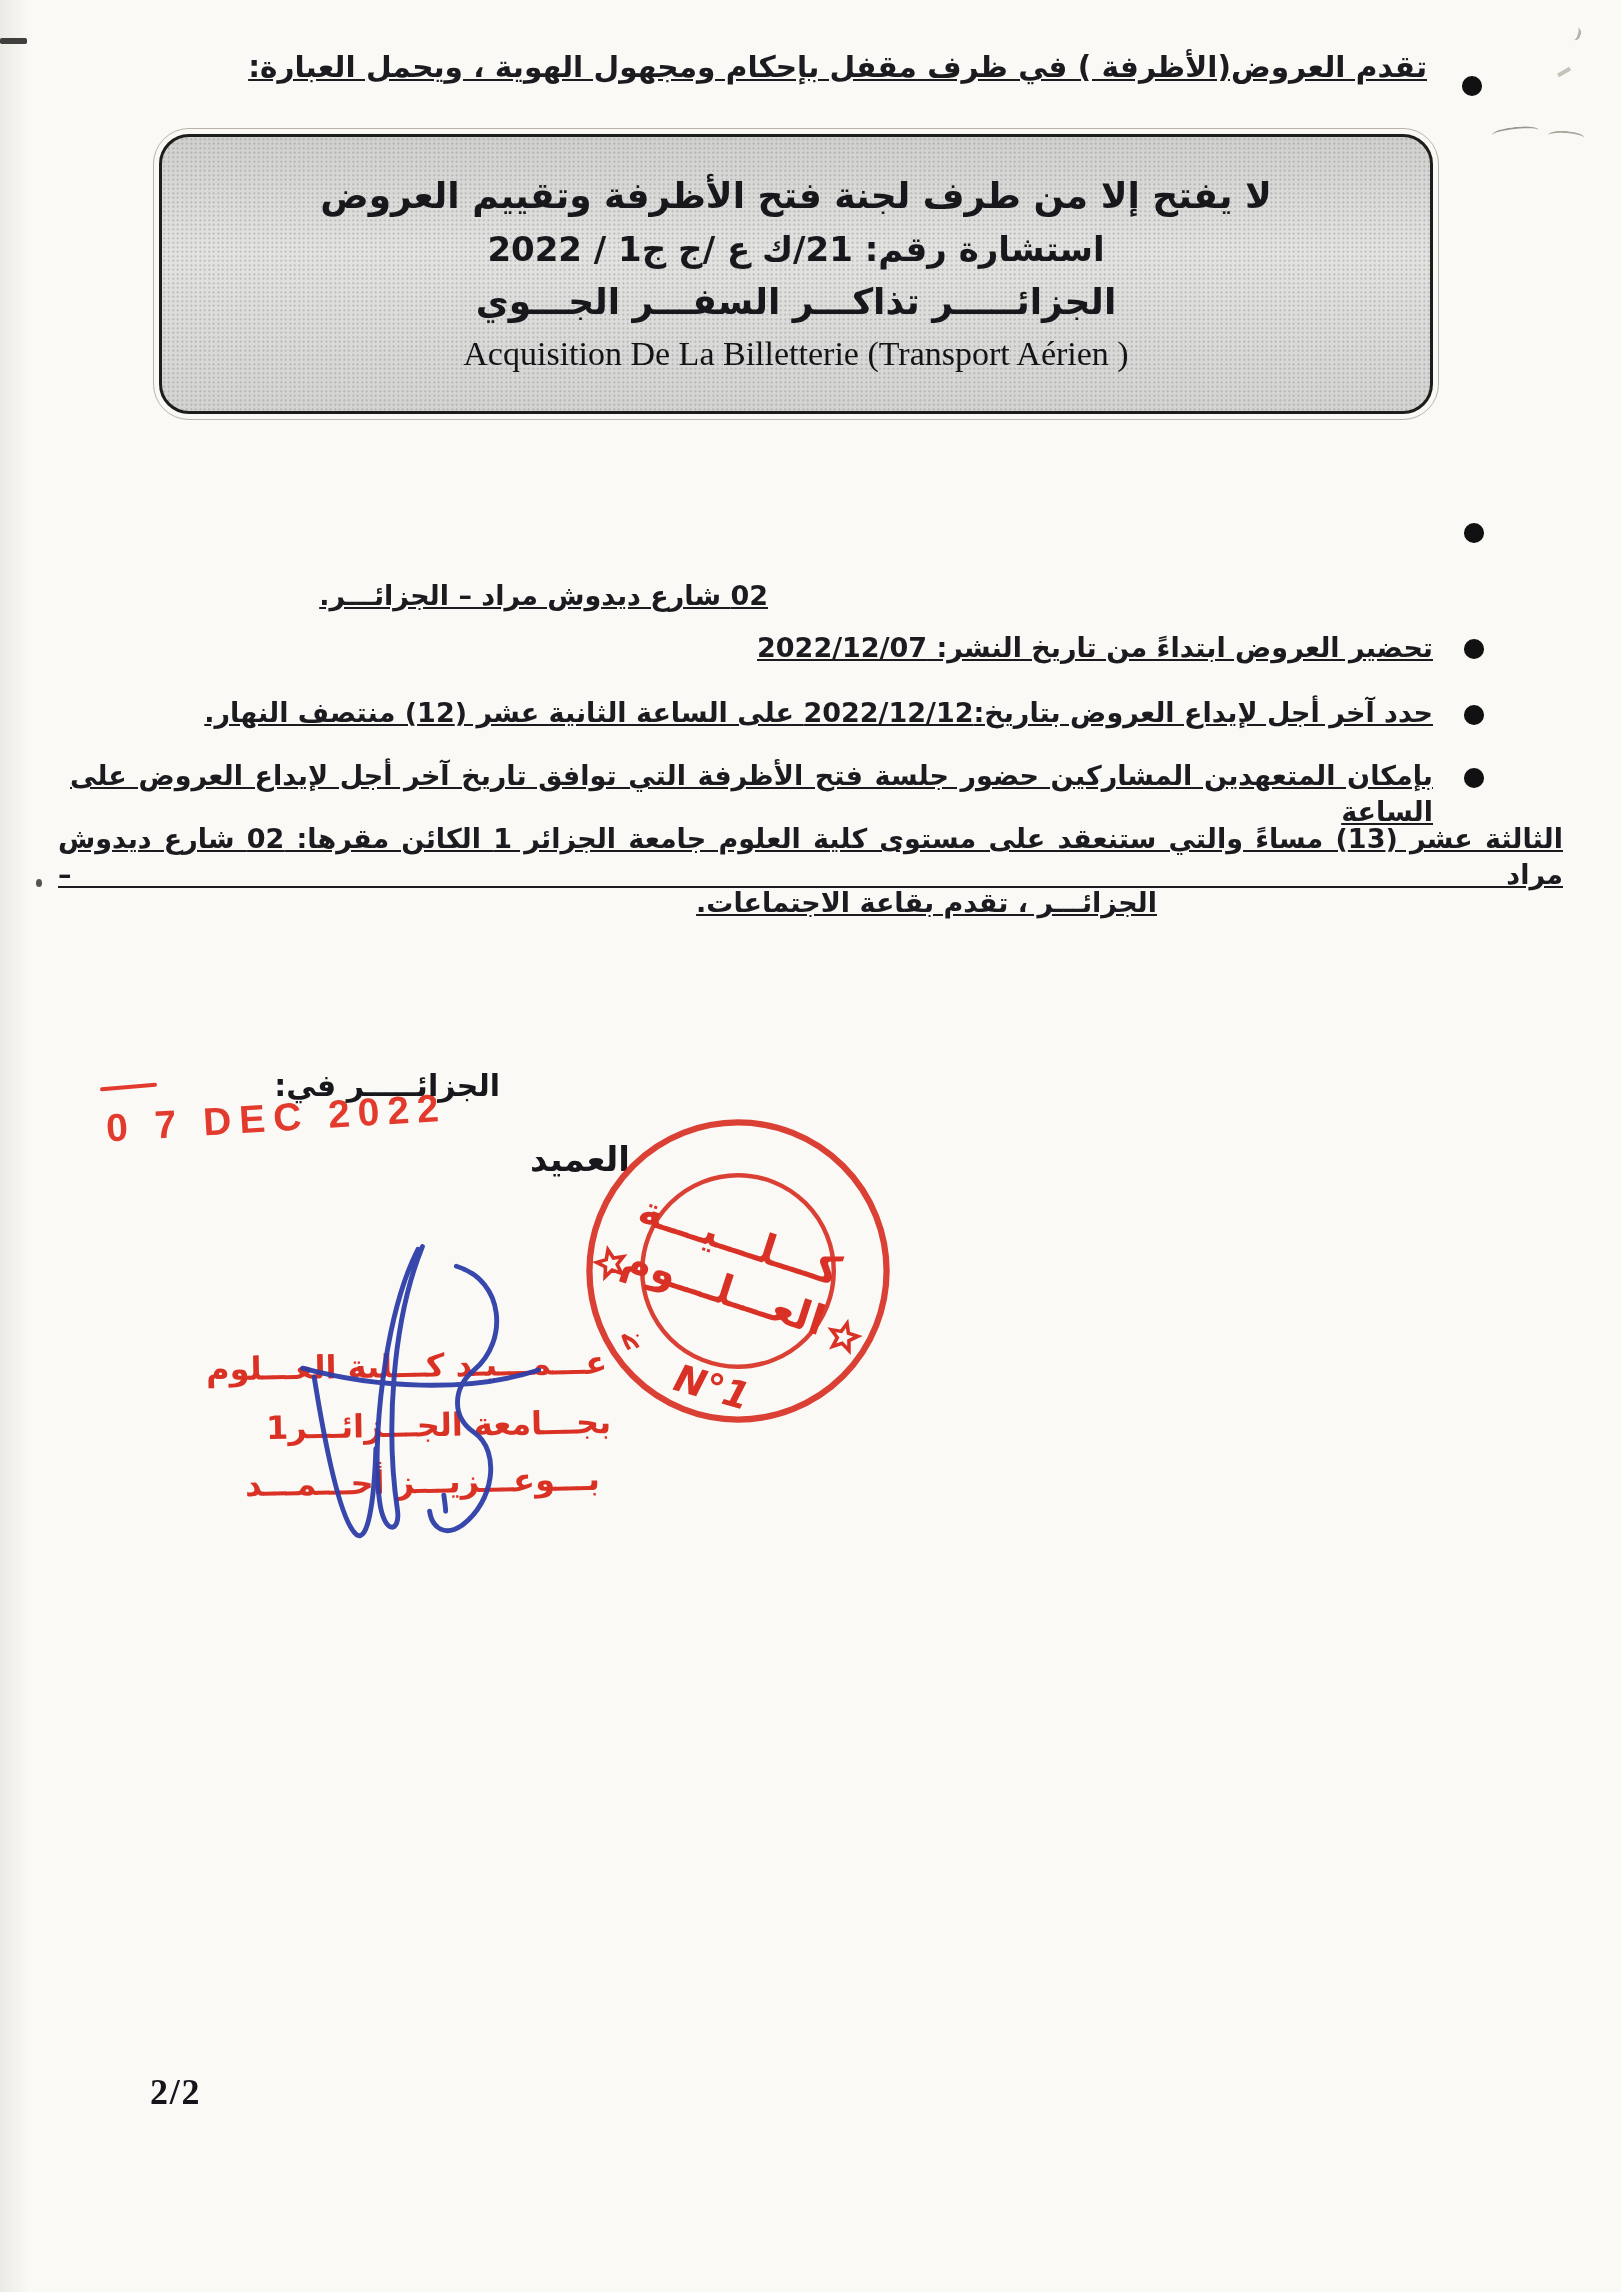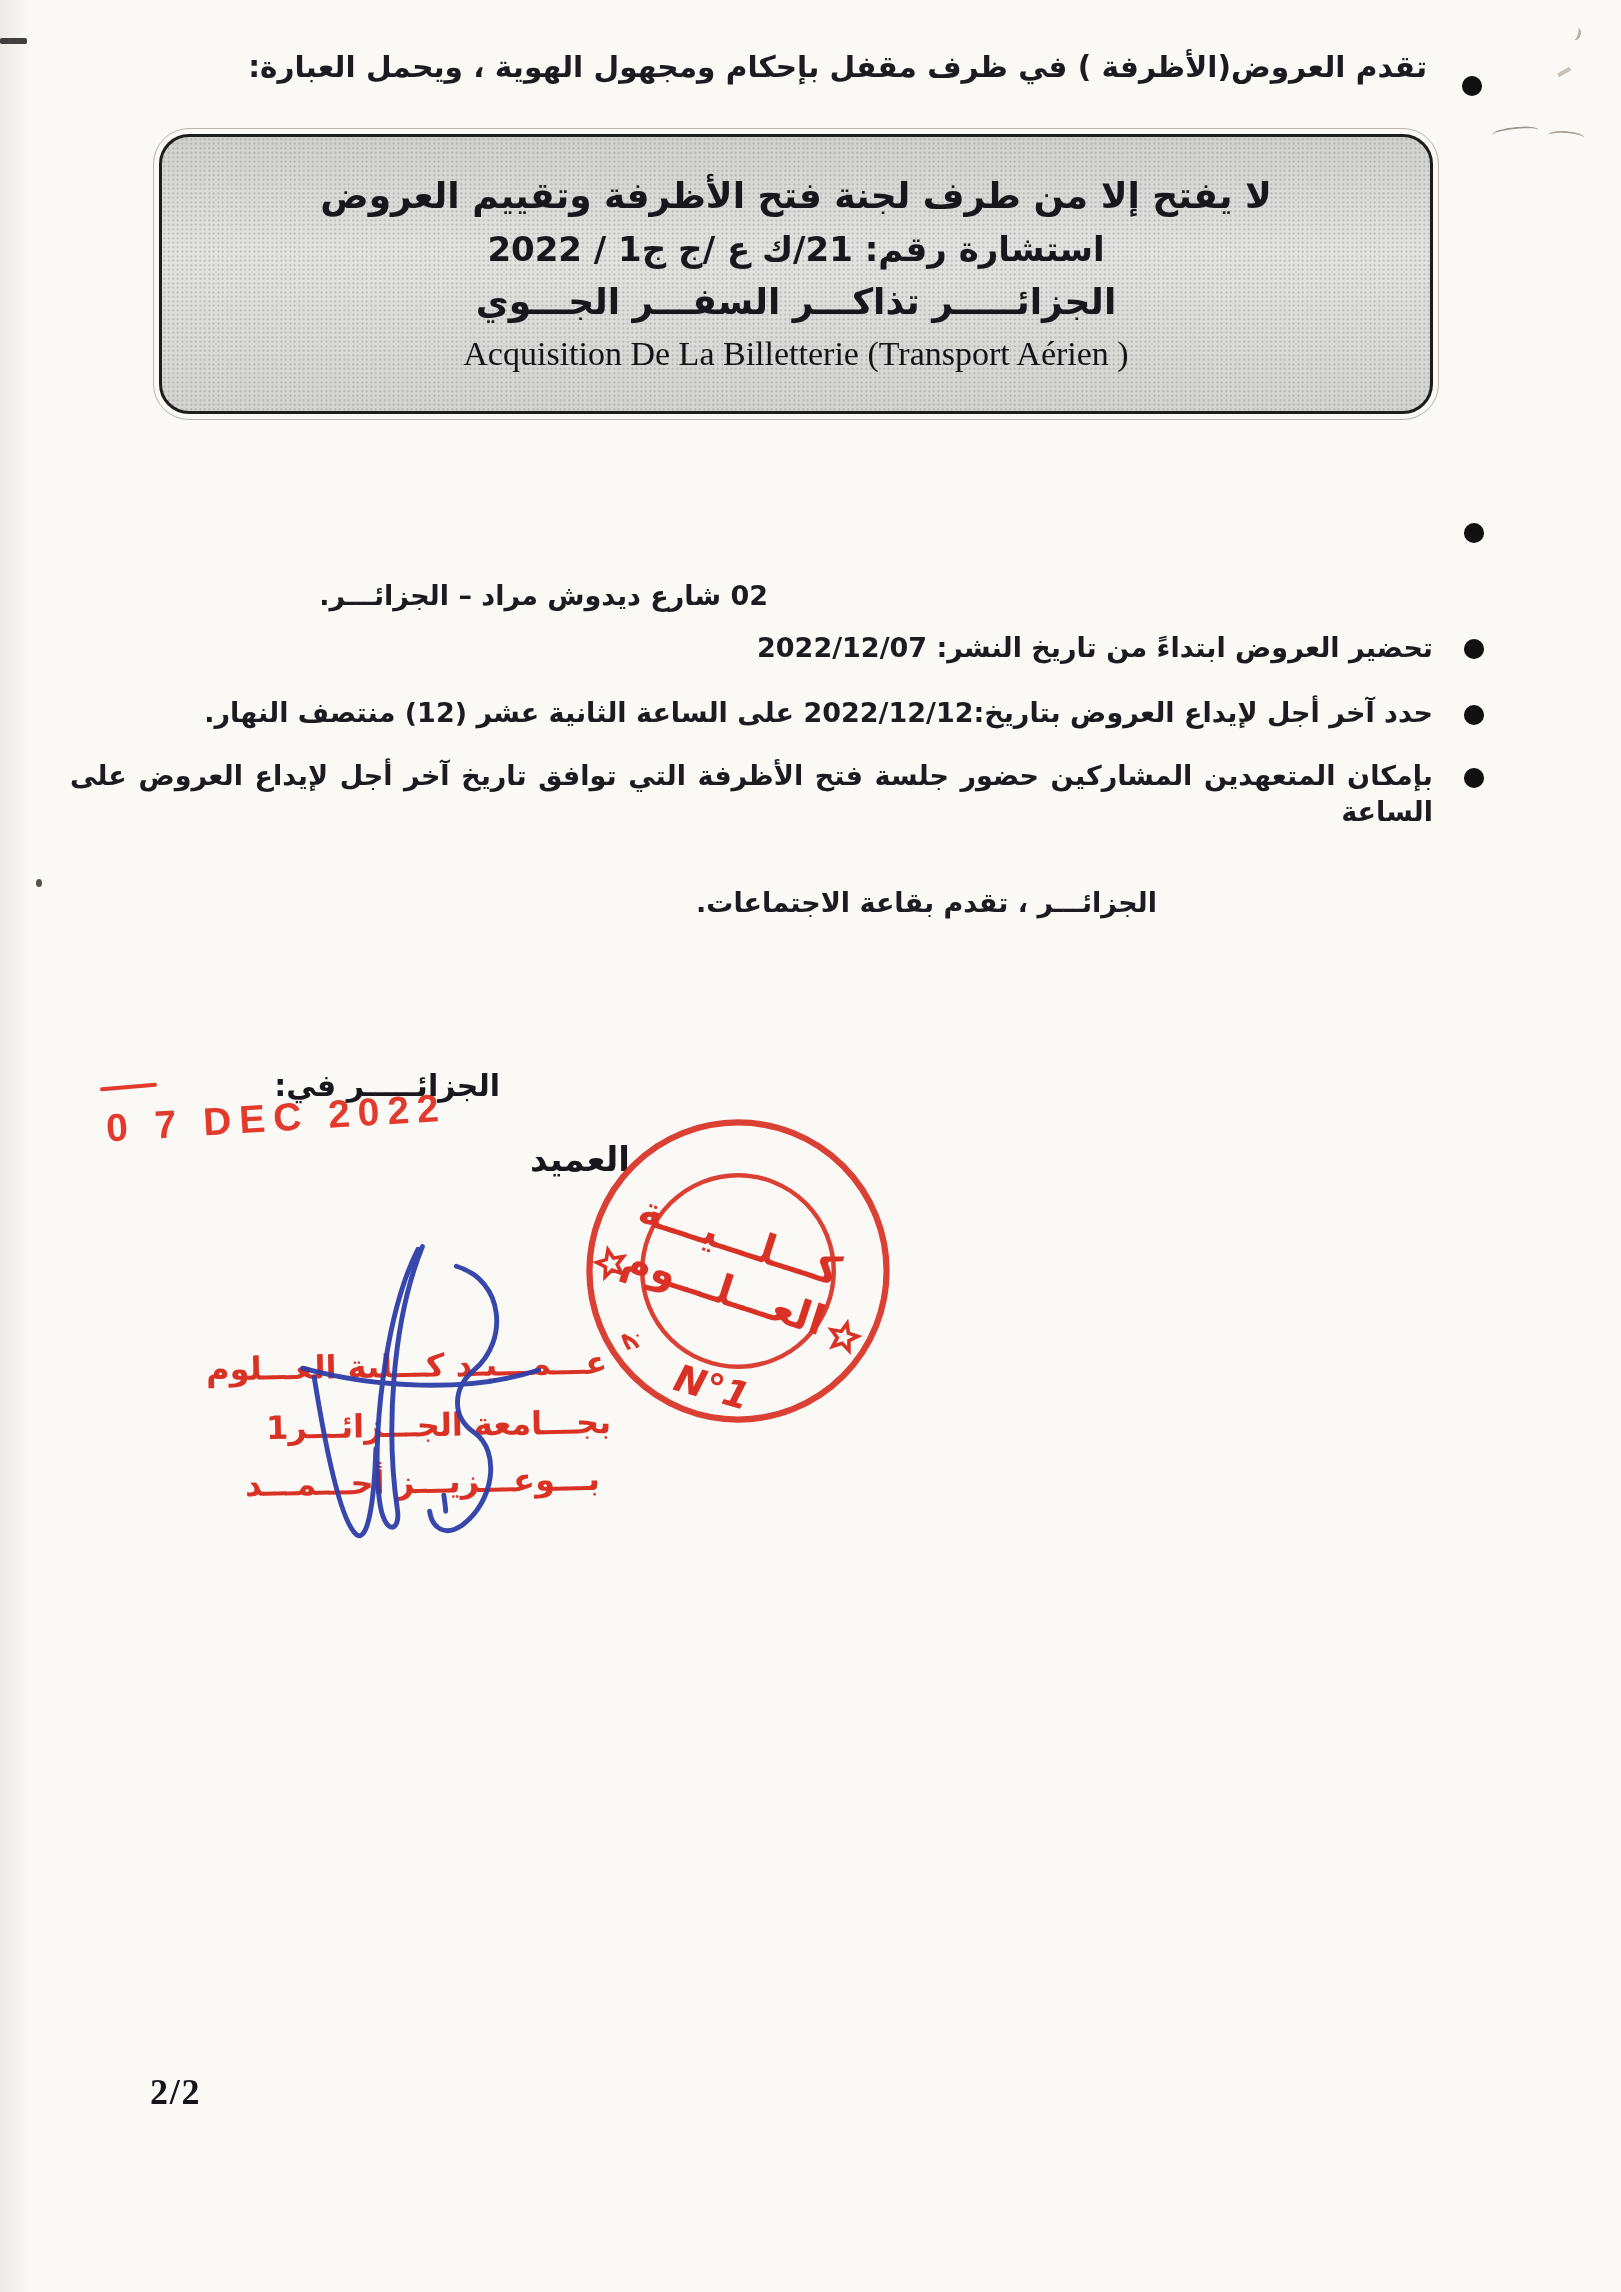--- a/index.html
+++ b/index.html
@@ -14,21 +14,21 @@
     content:"";position:absolute;left:0;top:0;width:30px;height:100%;
     background:linear-gradient(90deg,#eceae5,#faf9f6);pointer-events:none;
   }
   .ar{direction:rtl;unicode-bidi:isolate;font-weight:bold;}
   .bullet-dot{
     position:absolute;width:19.7px;height:19.7px;border-radius:50%;
     background:#111;
   }
   .body-line{
     position:absolute;font-size:27px;line-height:36px;white-space:nowrap;
-    letter-spacing:0px;color:#1b1b20;
+    letter-spacing:0px;color:#1b1b20;text-decoration:underline;
   }
   .justify{white-space:normal;text-align:justify;text-align-last:justify;}
   
   .notice-box{
     position:absolute;left:159px;top:134px;width:1274px;height:280px;
     border:3.6px solid #1d1d1b;border-radius:30px;
     outline:1.8px solid #b8b3aa;outline-offset:5.4px;
     background-color:#dcdcda;
     background-image:
       radial-gradient(rgba(110,110,108,.30) 0.9px, transparent 1.2px),
@@ -103,20 +103,21 @@
   <div class="body-line ar" style="right:853px;top:578px;">02 شارع ديدوش مراد – الجزائـــر.</div>
 
   <div class="bullet-dot" style="left:1464px;top:639px;"></div>
   <div class="body-line ar" style="right:188px;top:630px;">تحضير العروض ابتداءً من تاريخ النشر: 2022/12/07</div>
 
   <div class="bullet-dot" style="left:1464px;top:705px;"></div>
   <div class="body-line ar" style="right:188px;top:695px;">حدد آخر أجل لإيداع العروض بتاريخ:2022/12/12 على الساعة الثانية عشر (12) منتصف النهار.</div>
 
   <div class="bullet-dot" style="left:1464px;top:768px;"></div>
   <div class="body-line ar justify" style="right:188px;left:70px;top:758px;">بإمكان المتعهدين المشاركين حضور جلسة فتح الأظرفة التي توافق تاريخ آخر أجل لإيداع العروض على الساعة</div>
+  <div class="body-line ar justify" style="right:58px;left:58px;top:821px;">الثالثة عشر (13) مساءً والتي ستنعقد على مستوى كلية العلوم جامعة الجزائر 1 الكائن مقرها: 02 شارع ديدوش مراد –</div>
   <div class="body-line ar" style="right:464px;top:885px;">الجزائـــر ، تقدم بقاعة الاجتماعات.</div>
 
   <div class="date-overline"></div>
   <div class="date-stamp">0 7 DEC 2022</div>
   <div class="place-line ar">الجزائـــــر في:</div>
   <div class="dean-title ar">العميد</div>
 
   <div class="dean-red-line ar" style="right:1014px;top:1347px;">عـــمـــيـد كـــلية العـــلوم</div>
   <div class="dean-red-line ar" style="right:1010px;top:1406px;">بجـــامعة الجـــزائـــر1</div>
   <div class="dean-red-line ar" style="right:1021px;top:1463px;">بـــوعـــزيـــز أحـــمـــد</div>

